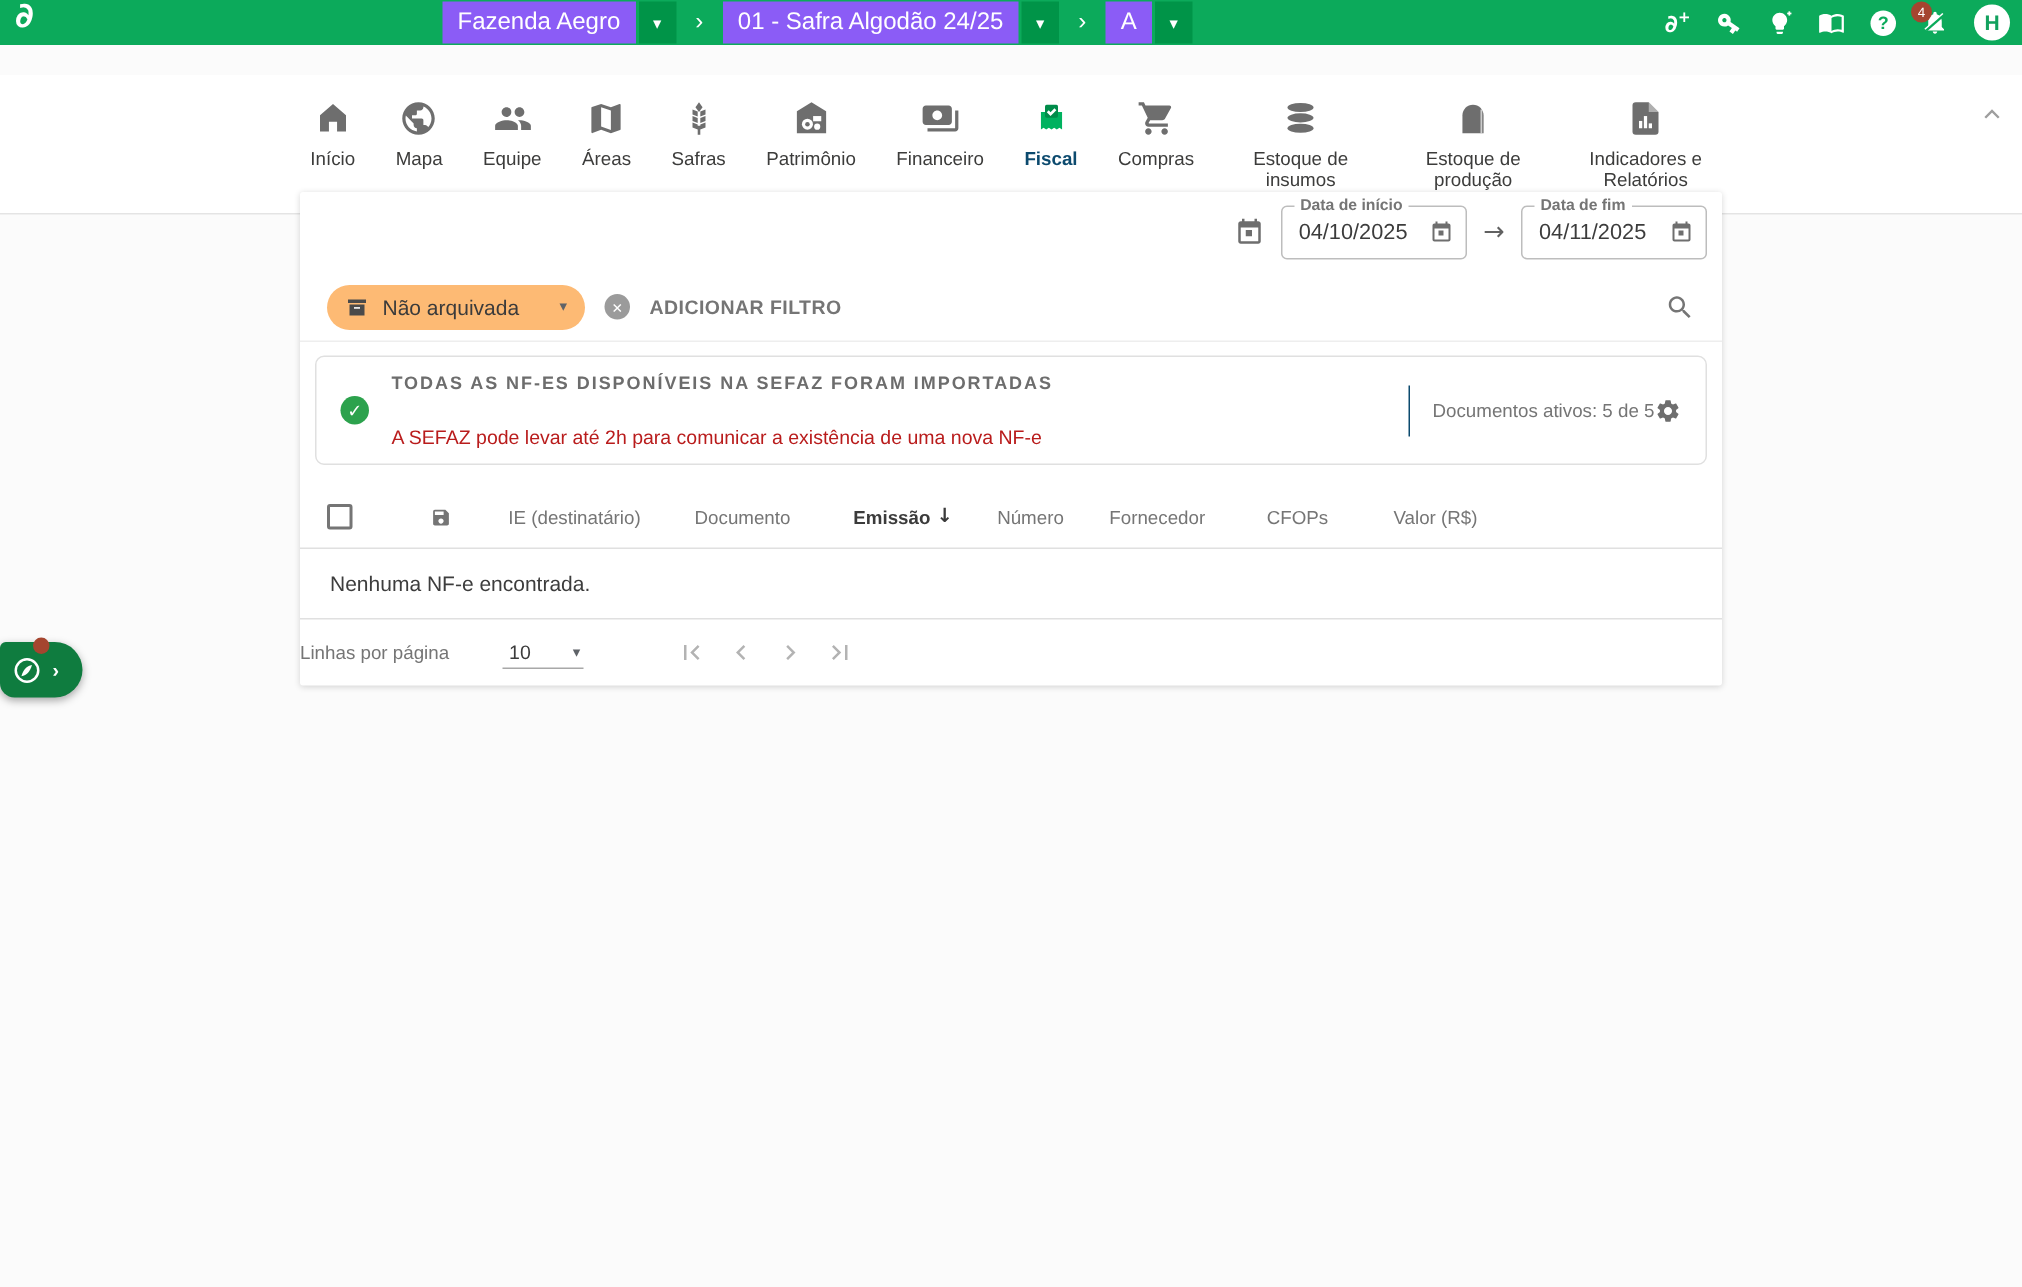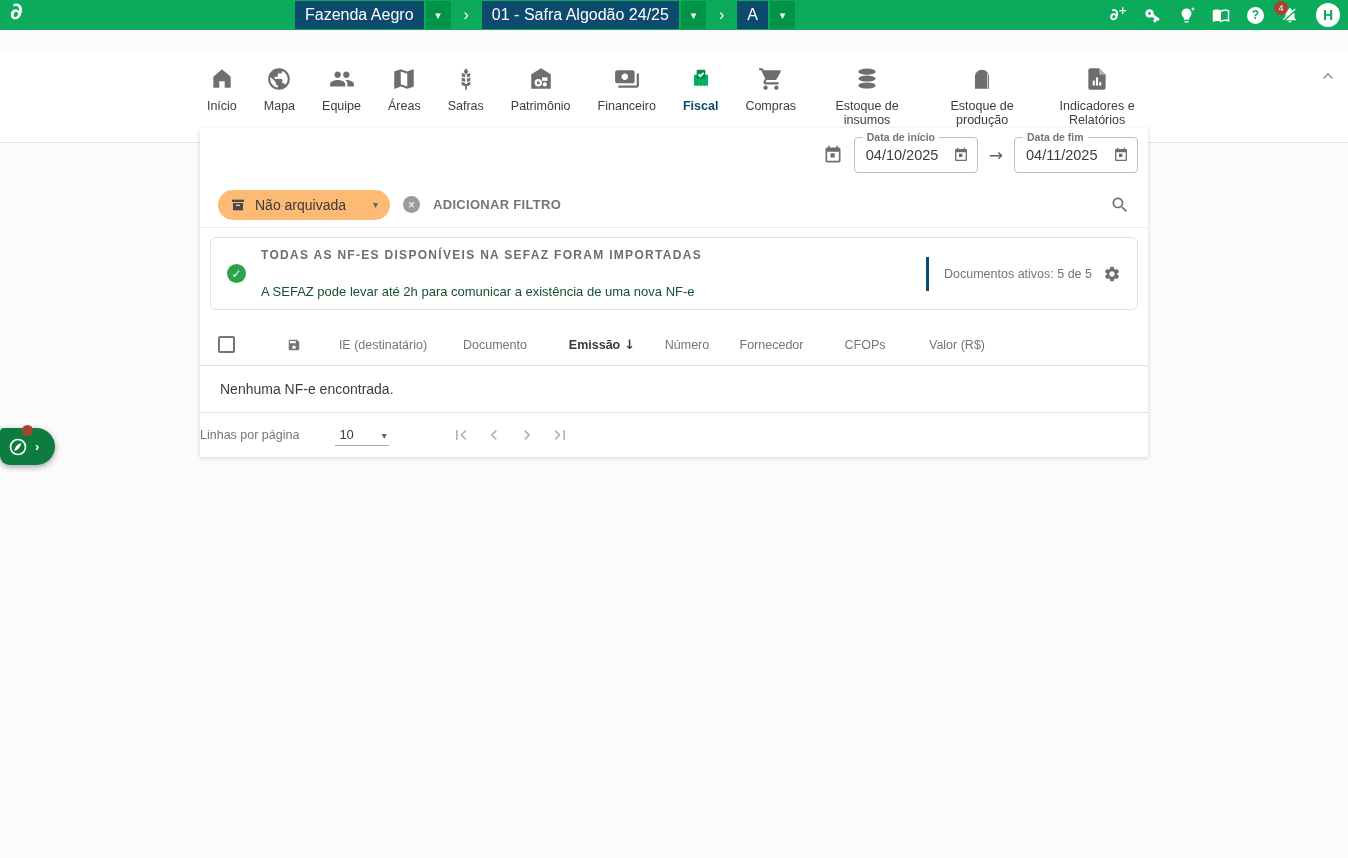--- a/index.html
+++ b/index.html
@@ -4,21 +4,21 @@
 <style>
   * { margin:0; padding:0; box-sizing:border-box; }
   html,body { width:1348px; height:858px; overflow:hidden; }
   body { background:#fbfbfb; font-family:"Liberation Sans","DejaVu Sans",sans-serif; position:relative; }
   svg { display:block; }
 
   
   .topbar { height:30px; background:#0caa5b; position:relative; z-index:20; }
   .logo { position:absolute; left:10px; top:-2px; color:#fff; font-family:"DejaVu Sans",sans-serif; font-size:23px; font-weight:bold; }
   .breadcrumb { position:absolute; left:295px; top:0; height:30px; display:flex; align-items:center; }
-  .bc-box { background:#0c4a6e; height:28px; display:flex; align-items:center; padding:0 10px; color:#fff; font-size:16px; white-space:nowrap; cursor:pointer; }
+  .bc-box { background:#8b5cf6; height:28px; display:flex; align-items:center; padding:0 10px; color:#fff; font-size:16px; white-space:nowrap; cursor:pointer; }
   .bc-caret { background:#009448; height:28px; width:25px; margin-left:2px; display:flex; align-items:center; justify-content:center; color:#fff; font-size:11px; cursor:pointer; }
   .bc-sep { color:#fff; font-size:16px; margin:0 13px; }
   .topbar-icons { position:absolute; right:8px; top:0; height:30px; display:flex; align-items:center; gap:17px; }
   .tb-icon { color:#fff; cursor:pointer; position:relative; display:flex; align-items:center; }
   .tb-logo-plus { color:#fff; font-family:"DejaVu Sans",sans-serif; font-size:16px; font-weight:bold; cursor:pointer; }
   .tb-logo-plus sup { font-size:10px; }
   .help-circle { width:17px; height:17px; border-radius:50%; background:#fff; color:#0caa5b; font-size:12px; font-weight:bold; display:flex; align-items:center; justify-content:center; }
   .bell-badge { position:absolute; top:-5px; left:-7px; width:14px; height:14px; border-radius:50%; background:#a5452f; color:#fff; font-size:9px; display:flex; align-items:center; justify-content:center; }
   .avatar { width:24px; height:24px; border-radius:50%; background:#fff; color:#12a15e; font-size:14px; font-weight:bold; display:flex; align-items:center; justify-content:center; cursor:pointer; }
 
@@ -51,22 +51,22 @@
   .chip-label { font-size:14px; color:#3b3b3b; flex:1; }
   .chip-caret { color:#5f6368; font-size:10px; font-family:"DejaVu Sans",sans-serif; }
   .clear-btn { width:17px; height:17px; border-radius:50%; background:#9b9b9b; color:#fff; font-size:12px; line-height:1; display:flex; align-items:center; justify-content:center; cursor:pointer; }
   .add-filter { font-size:13px; color:#757575; font-weight:bold; letter-spacing:.3px; cursor:pointer; }
   .search-btn { margin-left:auto; color:#757575; cursor:pointer; }
 
   .banner { margin:9px 10px 14px 10px; border:1px solid #e0e0e0; border-radius:6px; display:flex; align-items:center; padding:10px 16px; }
   .check-circle { width:19px; height:19px; border-radius:50%; background:#2ca24d; color:#fff; font-size:12px; font-family:"DejaVu Sans",sans-serif; display:flex; align-items:center; justify-content:center; flex:none; }
   .banner-texts { margin-left:15px; flex:1; }
   .banner-title { font-size:12px; font-weight:bold; color:#6d6d6d; letter-spacing:1.3px; }
-  .banner-sub { font-size:13px; color:#14532d; margin-top:22px; }
-  .banner-right { display:flex; align-items:center; gap:11px; border-left:3px solid #0c4a6e; padding-left:15px; height:34px;margin-left:44px; }
+  .banner-sub { font-size:13px; color:#b91c1c; margin-top:22px; }
+  .banner-right { display:flex; align-items:center; border-left:1px solid #0c4a6e; padding-left:15px; height:34px;margin-left:44px; }
   .docs-info { font-size:12.5px; color:#757575; white-space:nowrap; }
   .gear { color:#6e6e6e; cursor:pointer; }
 
   .table-header { display:grid; grid-template-columns:58px 72px 106px 118px 96px 74px 95px 92px 92px; align-items:center; height:42px; border-bottom:1px solid #e0e0e0; }
   .th { font-size:12.5px; color:#757575; text-align:center; cursor:pointer; }
   .th.sorted { color:#3b3b3b; font-weight:bold; display:flex; align-items:center; justify-content:center; gap:4px; }
   .sort-arrow { font-size:13px; color:#3b3b3b; font-family:"DejaVu Sans",sans-serif; }
   .checkbox { width:17px; height:17px; border:2px solid #757575; border-radius:2px; margin-left:18px; cursor:pointer; background:#fff; }
   .col-icon { color:#757575; justify-self:center; cursor:pointer; }
 

